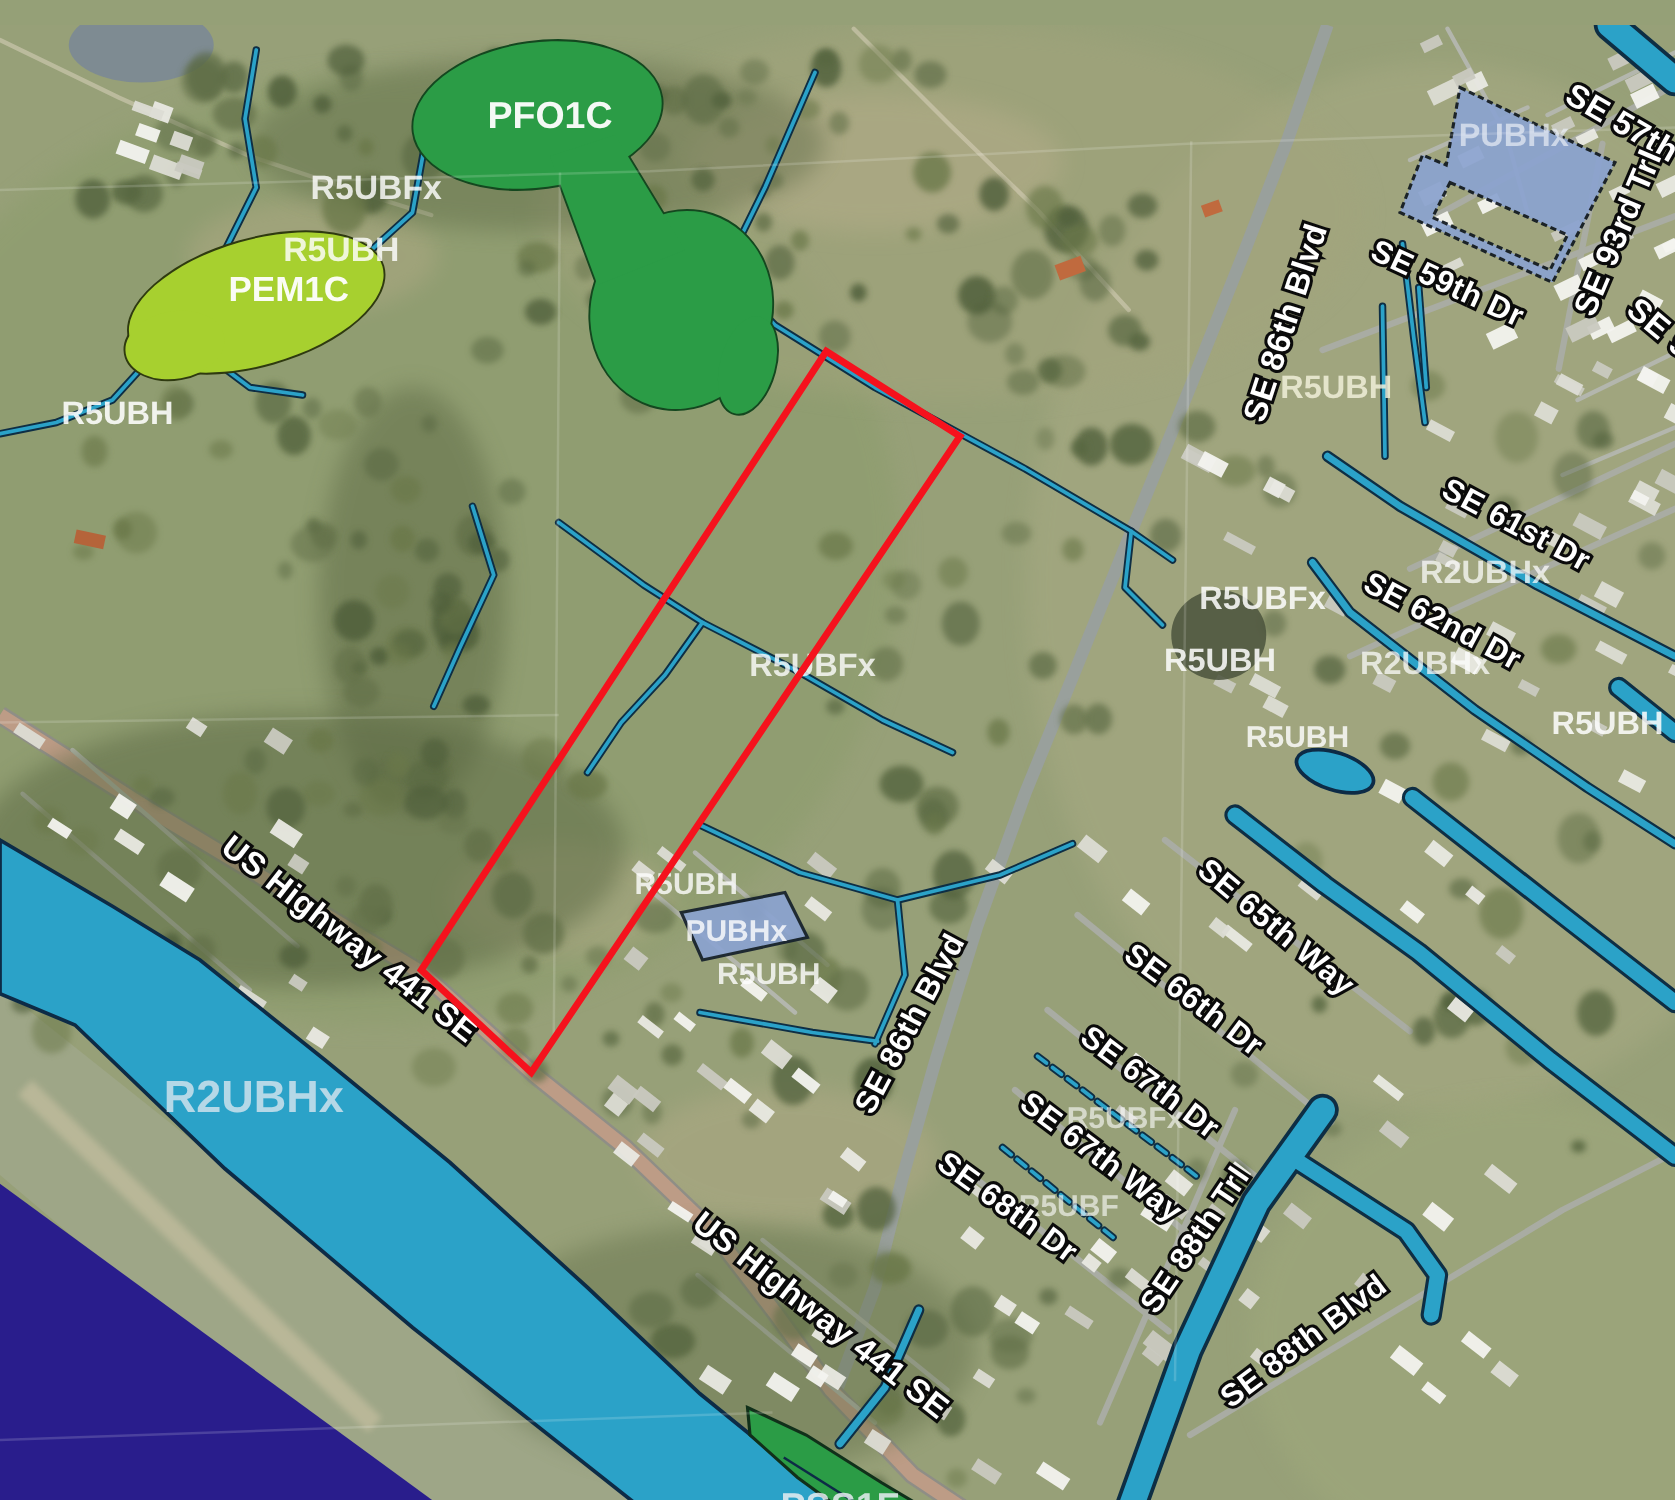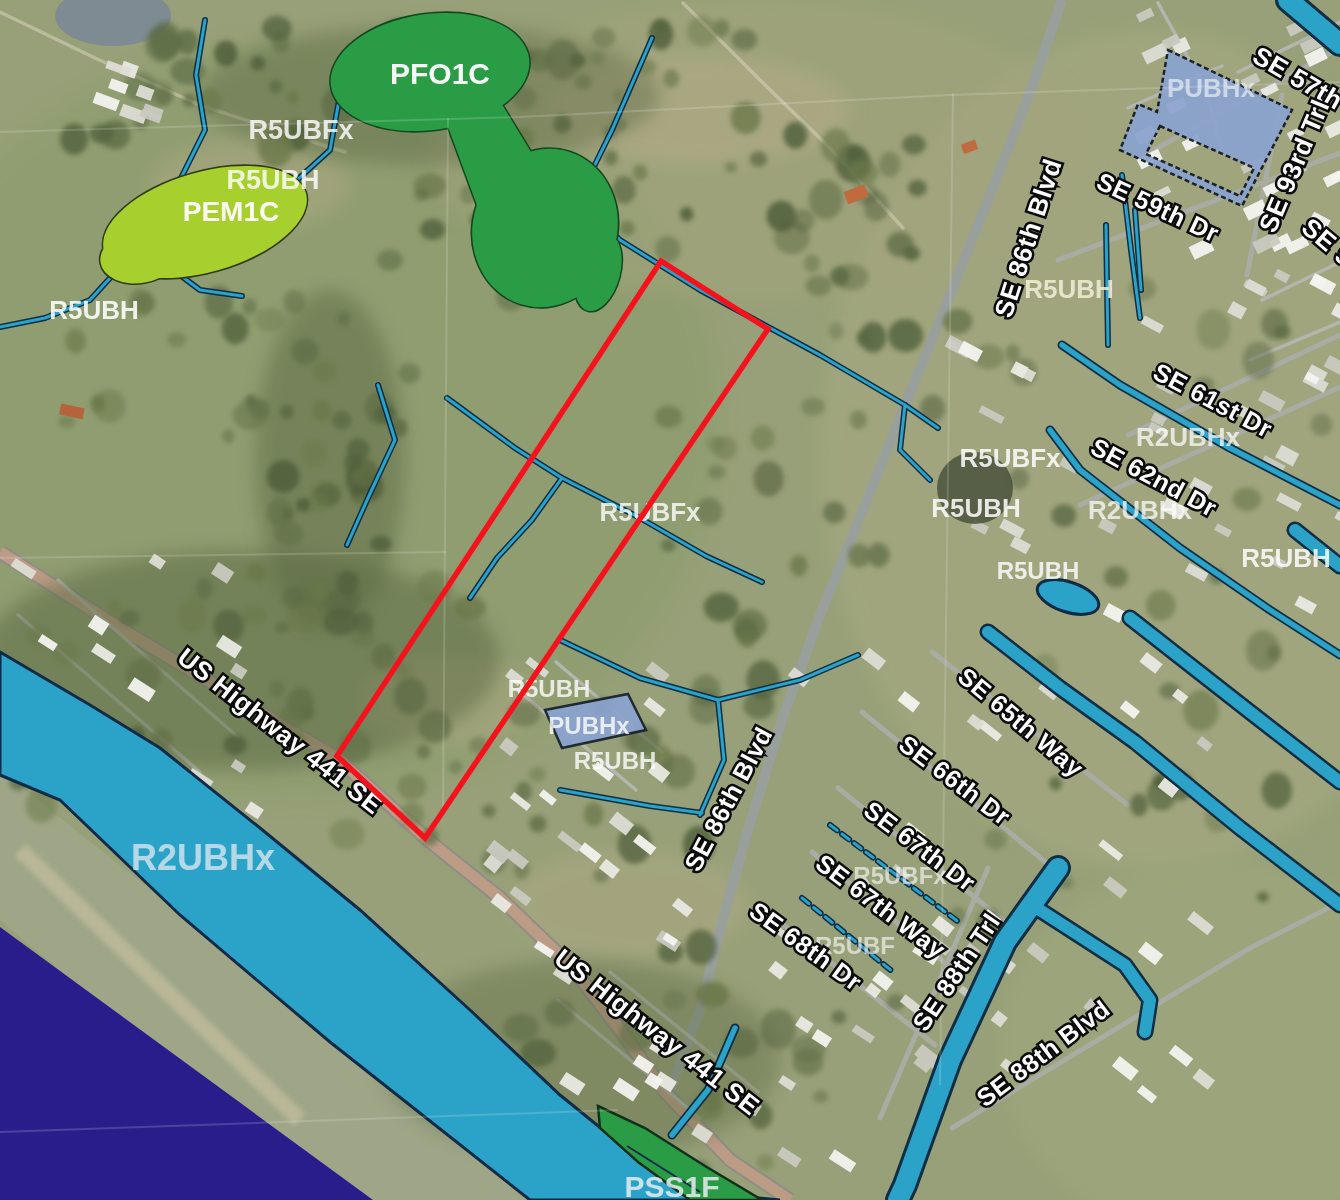--- a/index.html
+++ b/index.html
@@ -1,16 +1,16 @@
 <!DOCTYPE html>
 <html><head>
 <meta charset="utf-8">
 <style>
   html,body{margin:0;padding:0;width:1340px;height:1200px;overflow:hidden;background:#95a077;}
-  #map-root{position:relative;width:1340px;height:856px;font-family:"Liberation Sans","DejaVu Sans",sans-serif;}
+  #map-root{position:relative;width:1340px;height:856px;font-family:"Liberation Sans","DejaVu Sans",sans-serif;margin-top:20px;}
   svg{display:block}
   .canal-c{fill:none;stroke:#0e2e44;stroke-linecap:round;stroke-linejoin:round;}
   .canal-i{fill:none;stroke:#2ba2c8;stroke-linecap:round;stroke-linejoin:round;}
   .thin-c{stroke-width:6px}.thin-i{stroke-width:3px}
   .med-c{stroke-width:9px}.med-i{stroke-width:5.5px}
   .wide-c{stroke-width:17px}.wide-i{stroke-width:12px}
   .xwide-c{stroke-width:26px}.xwide-i{stroke-width:20px}
   .dash-c{stroke-width:6px;stroke-dasharray:9 6}
   .dash-i{stroke-width:3px;stroke-dasharray:9 6}
   .street{fill:none;stroke:#a9aca3;stroke-width:5px;stroke-linecap:round;stroke-linejoin:round}

